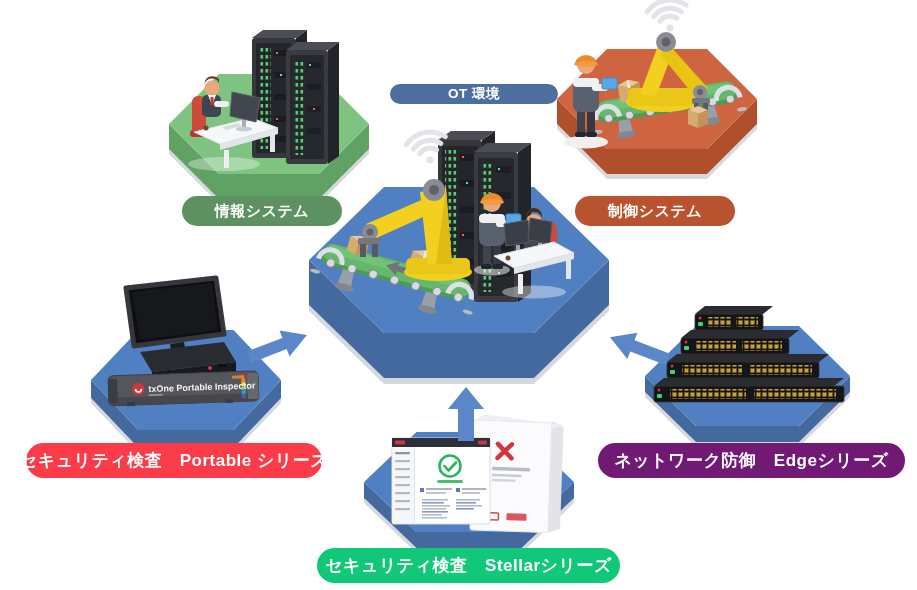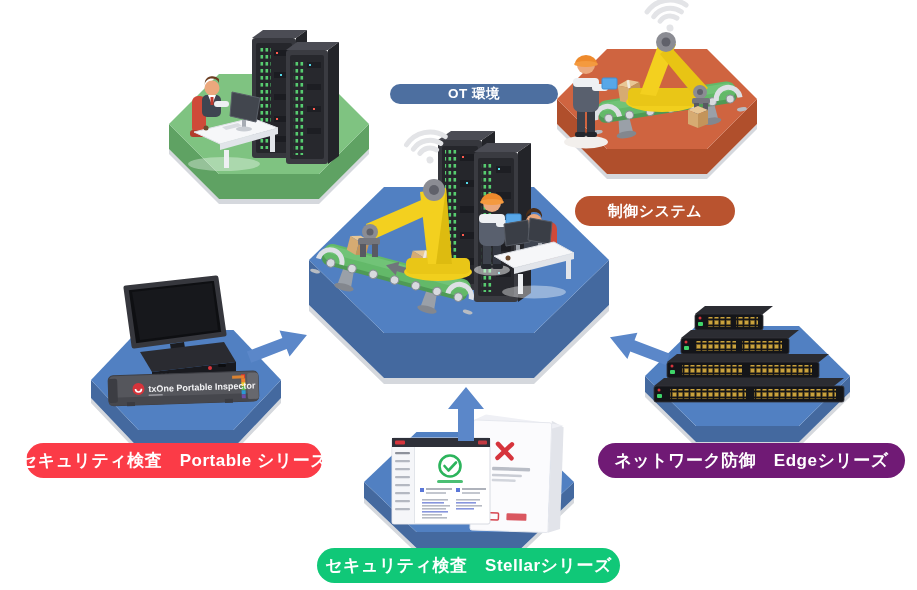--- a/index.html
+++ b/index.html
@@ -491,18 +491,19 @@
       <polygon points="20,2 38,24 28,24 28,56 12,56 12,24 2,24" fill="#5b87c9"></polygon>
     </svg>
   </div>
   <div class="grp" style="left:600px;top:322px;width:74px;height:58px;">
     <svg width="74" height="58" viewBox="0 0 74 58">
       <polygon points="70,20 32,20 32,12 8,26 32,40 32,32 70,32" transform="rotate(21 38 26)" fill="#5b87c9"></polygon>
     </svg>
   </div>
 
   <div class="pill pill-ot">OT 環境</div>
+  <div class="pill pill-info">情報システム</div>
   <div class="pill pill-ctrl">制御システム</div>
   <div class="pill pill-element">セキュリティ検査　Portable シリーズ</div>
   <div class="pill pill-stellar">セキュリティ検査　Stellarシリーズ</div>
   <div class="pill pill-edge">ネットワーク防御　Edgeシリーズ</div>
 
 </div>
 
 </body></html>

